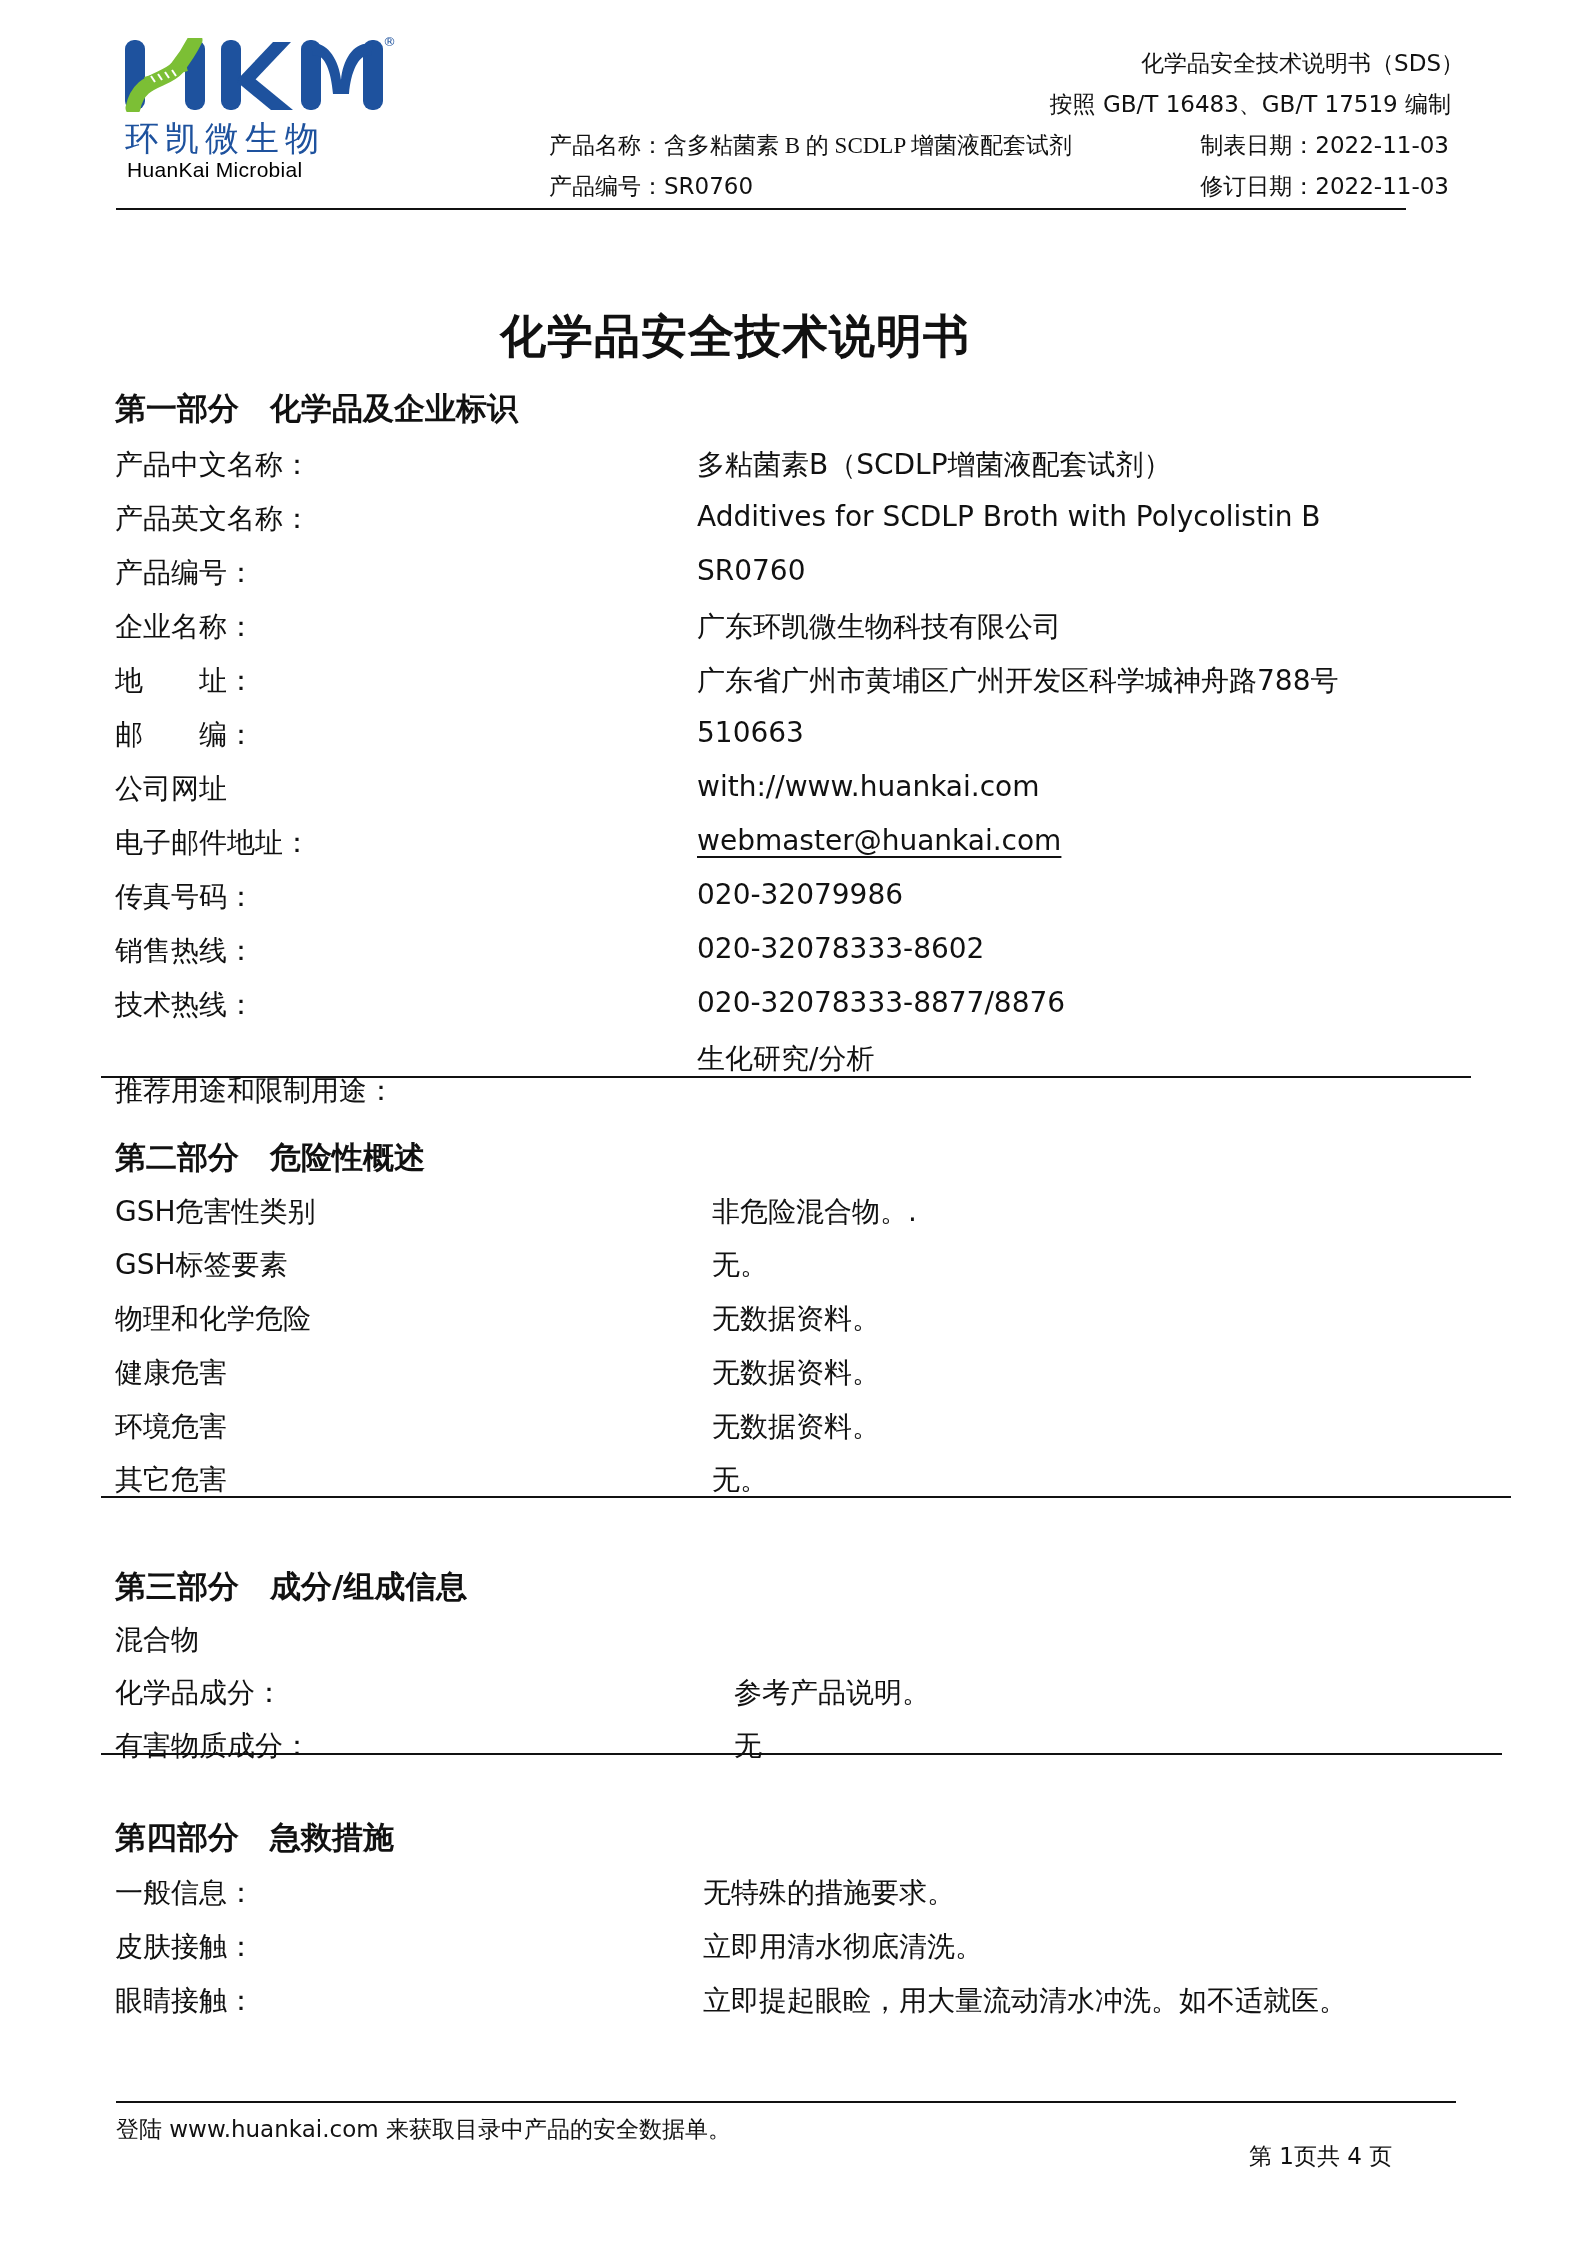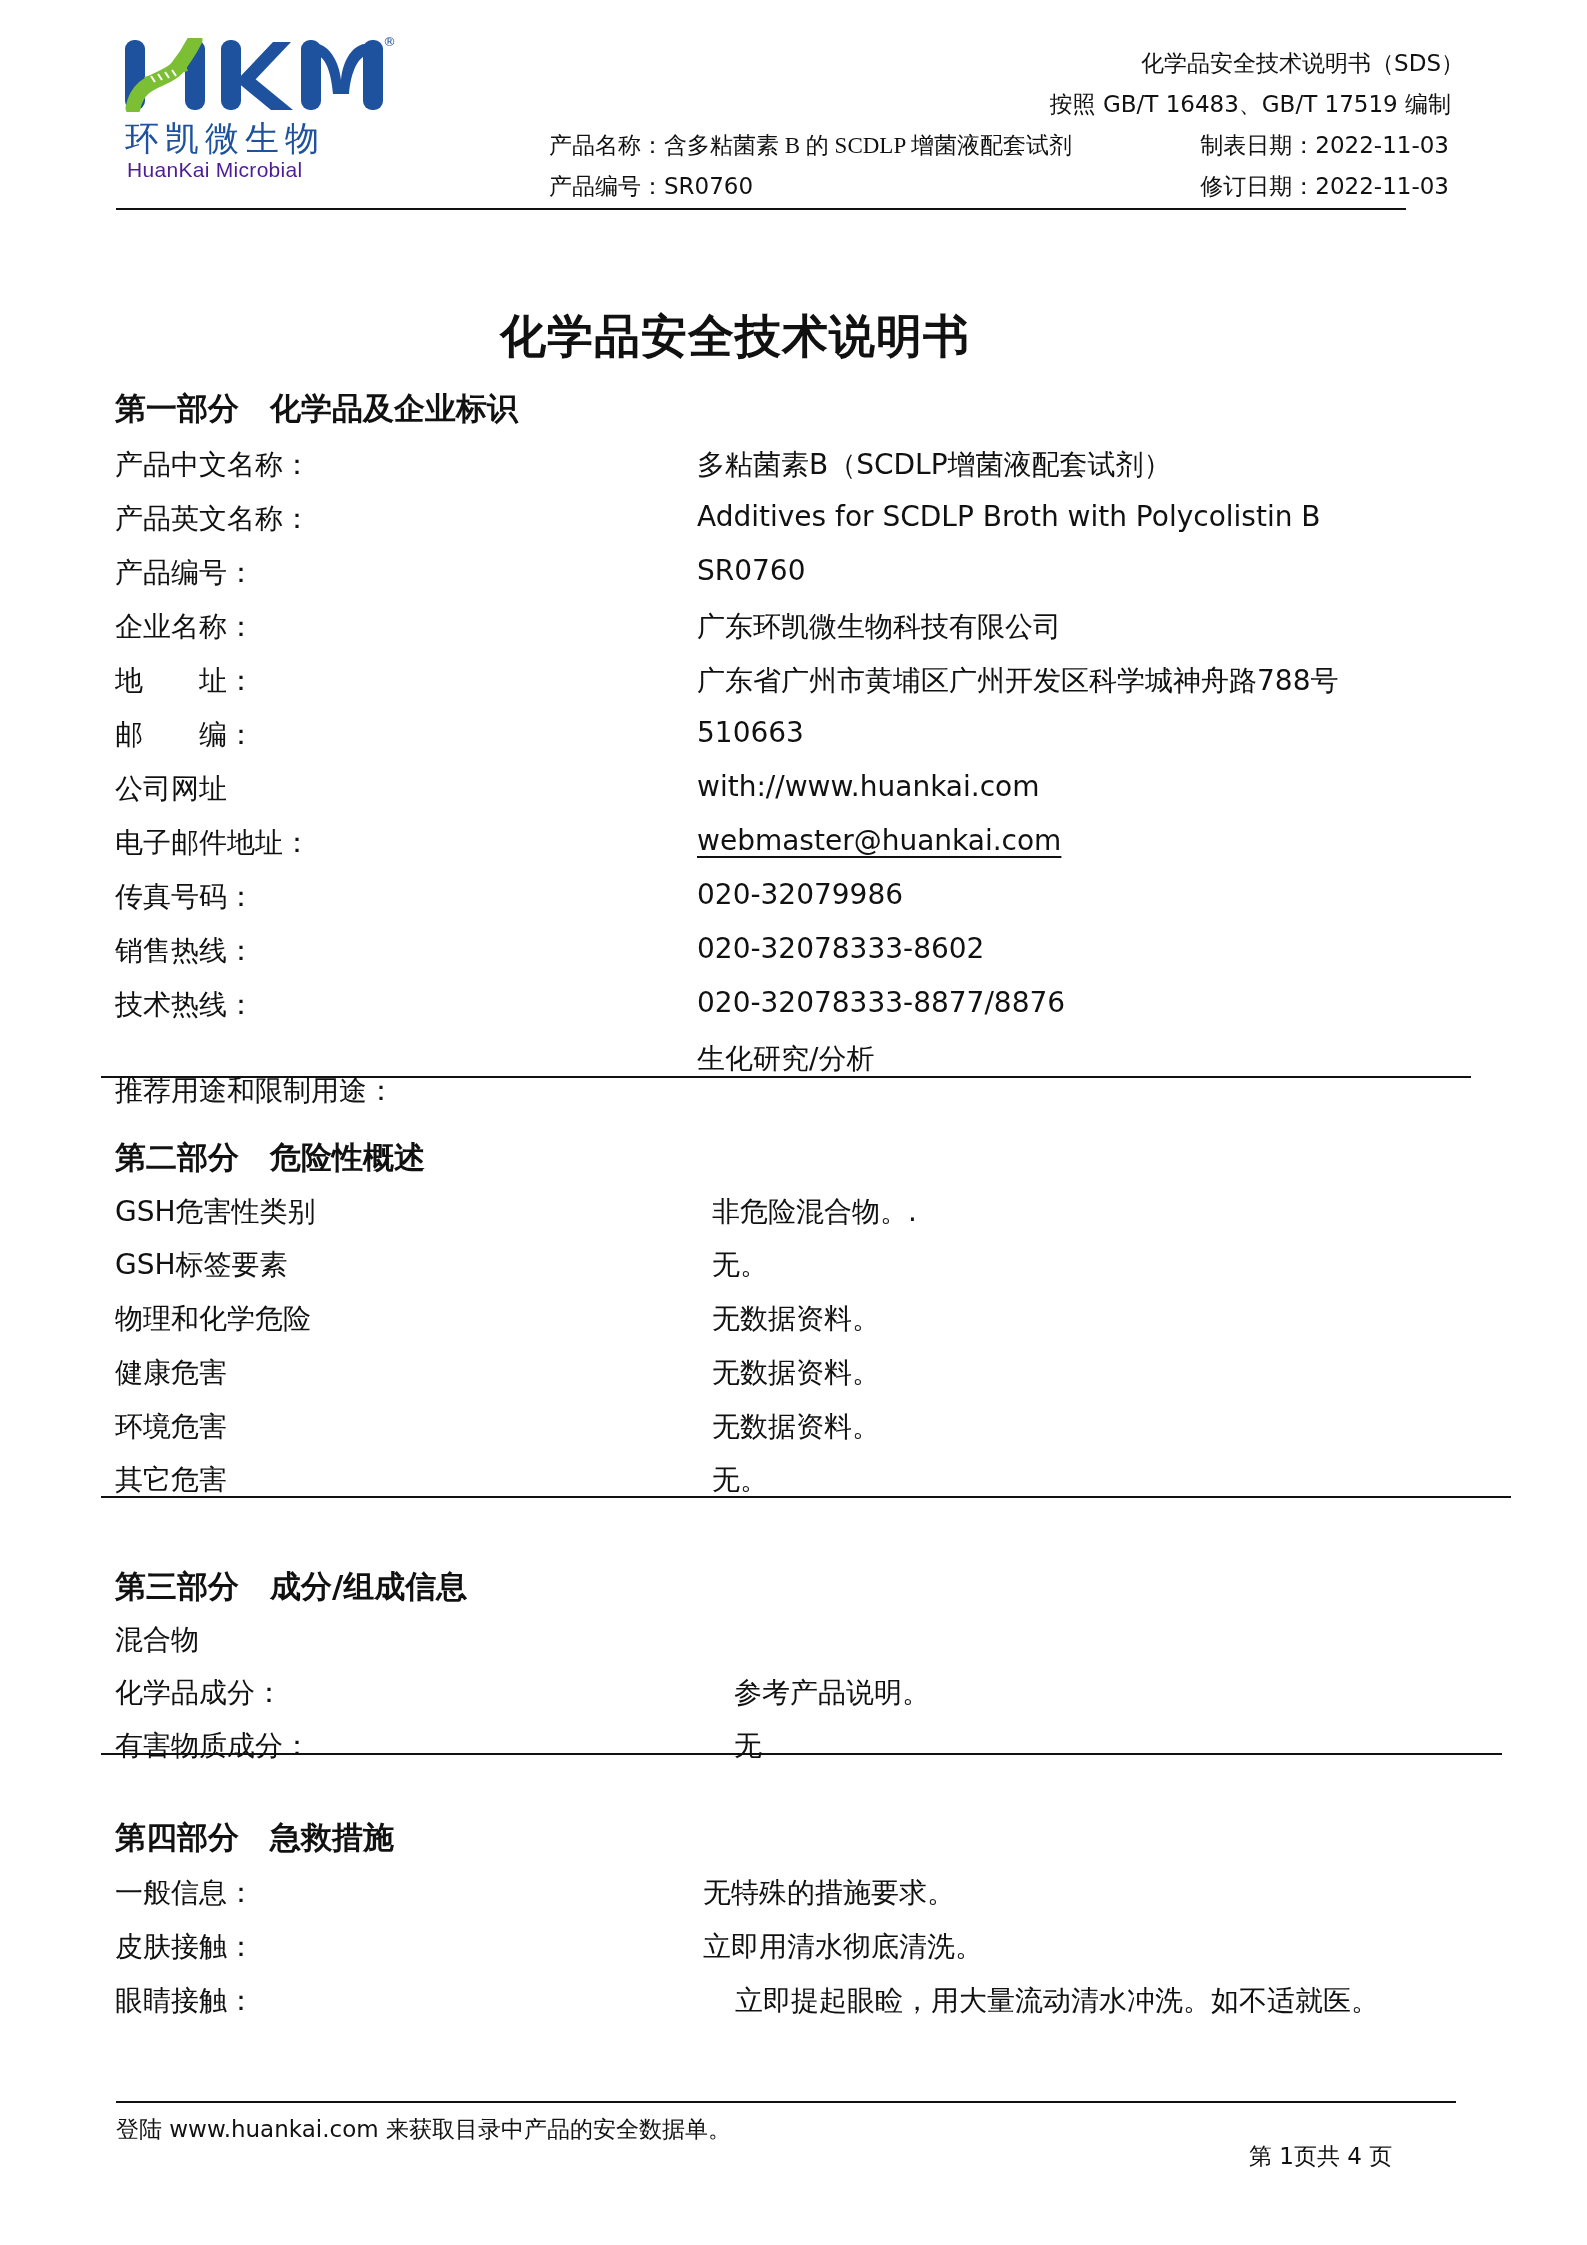--- a/index.html
+++ b/index.html
@@ -4,21 +4,21 @@
 <style>
   html, body { margin:0; padding:0; background:#ffffff; }
   body { width:1587px; height:2245px; position:relative; overflow:hidden;
          font-family:"DejaVu Sans", "Liberation Sans", sans-serif; color:#111; }
   .abs { position:absolute; white-space:nowrap; }
 
   
   .logo { position:absolute; left:115px; top:30px; width:290px; height:160px; }
   .logo-hkm { position:absolute; left:10px; top:8px; }
   .logo-cn { position:absolute; left:10px; top:86px; font-size:34px; color:#1e529e; letter-spacing:6px; font-family:"DejaVu Sans", sans-serif; }
-  .logo-en { position:absolute; left:12px; top:128px; font-size:21px; color:#4c1d95; font-family:"Liberation Sans", sans-serif; letter-spacing:0.3px; }
+  .logo-en { position:absolute; left:12px; top:128px; font-size:21px; color:#000000; font-family:"Liberation Sans", sans-serif; letter-spacing:0.3px; }
   .logo-reg { position:absolute; left:268px; top:4px; font-size:13px; color:#1e529e; }
 
   
   .hdr { font-size:23px; color:#111; }
   .hdr-serif { font-family:"Liberation Serif", "DejaVu Serif", serif; }
   .rule { position:absolute; height:2px; background:#111; }
 
   .title { position:absolute; left:0; width:1470px; top:306px; text-align:center; font-size:46px; font-weight:bold; letter-spacing:1px; }
 
   .sec-h { position:absolute; left:115px; font-size:31px; font-weight:bold; white-space:nowrap; }
@@ -156,17 +156,17 @@
 
 <div class="sec-h" style="top:1817px;">第四部分　急救措施</div>
 
 <div class="lbl" style="top:1874px;">一般信息：</div>
 <div class="val" style="left:703px; top:1874px;">无特殊的措施要求。</div>
 
 <div class="lbl" style="top:1928px;">皮肤接触：</div>
 <div class="val" style="left:703px; top:1928px;">立即用清水彻底清洗。</div>
 
 <div class="lbl" style="top:1982px;">眼睛接触：</div>
-<div class="val" style="left:735px; top:1982px;text-align:center;">立即提起眼睑，用大量流动清水冲洗。如不适就医。</div>
+<div class="val" style="left:703px; top:1982px;text-align:center;">立即提起眼睑，用大量流动清水冲洗。如不适就医。</div>
 
 <div class="rule" style="left:116px; width:1340px; top:2101px;"></div>
 <div class="abs foot" style="left:116px; top:2094px; margin-top:20px;">登陆 www.huankai.com 来获取目录中产品的安全数据单。</div>
 <div class="abs foot" style="left:1249px; top:2101px; margin-top:40px;">第 1页共 4 页</div>
 
 </body></html>

